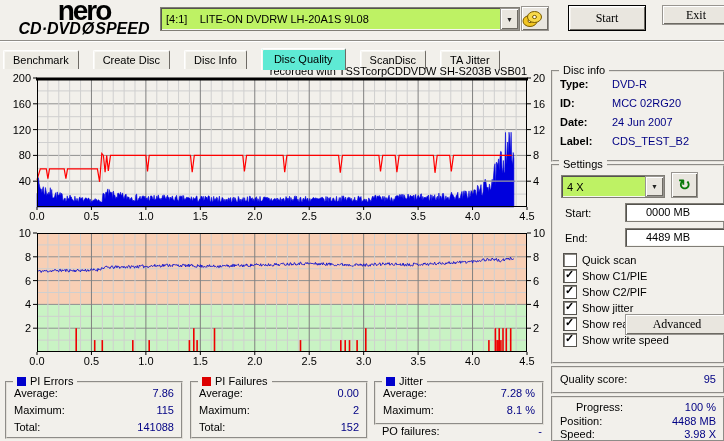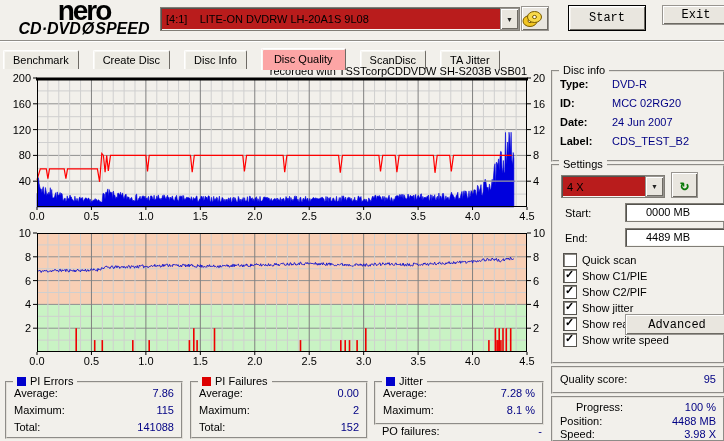--- a/index.html
+++ b/index.html
@@ -4,33 +4,33 @@
 <style>
   html,body{margin:0;padding:0;}
   body{width:724px;height:441px;background:#f2f0eb;font-family:"Liberation Sans",sans-serif;font-size:11px;color:#000;overflow:hidden;}
   #app{position:relative;width:724px;height:441px;}
   .navy{color:#000084;}
   
   .logo{position:absolute;left:14px;top:-3px;width:140px;text-align:center;}
   .logo-nero{font-size:28px;font-weight:bold;letter-spacing:-2px;line-height:27px;}
   .logo-sub{font-size:16px;font-weight:bold;font-style:italic;letter-spacing:0;line-height:13px;margin-top:-2px;white-space:nowrap;}
   .logo-sub .disc{padding:0 1px;}
-  .combo{position:absolute;background:#b91c1c;border:1px solid #807d76;box-shadow:inset 1px 1px 0 #55534e,inset -1px -1px 0 #f6f5f1;display:flex;align-items:center;gap:8px;}
+  .combo{position:absolute;background:#bef264;border:1px solid #807d76;box-shadow:inset 1px 1px 0 #55534e,inset -1px -1px 0 #f6f5f1;display:flex;align-items:center;gap:8px;}
   .combo-text{flex:1;padding:0 5px;white-space:pre;overflow:hidden;}
   .combo-btn{width:17px;align-self:stretch;background:#e9e6df;border:1px solid #989590;box-shadow:inset 1px 1px 0 #fff,inset -1px -1px 0 #6d6a63;display:flex;align-items:center;justify-content:center;font-size:7px;color:#222;}
   #drive-combo{left:160px;top:7px;width:358px;height:22px;}
-  .btn{position:absolute;background:#e9e6df;border:1px solid #989590;box-shadow:inset 1px 1px 0 #fff,inset -1px -1px 0 #6d6a63;font-family:Liberation Mono, monospace;font-size:12px;color:#000;padding:0;}
+  .btn{position:absolute;background:#e9e6df;border:1px solid #989590;box-shadow:inset 1px 1px 0 #fff,inset -1px -1px 0 #6d6a63;font-family:Liberation Serif, serif;font-size:12px;color:#000;padding:0;}
   #start-btn{left:568px;top:5px;width:78px;height:26px;border:1px solid #000;box-shadow:inset 1px 1px 0 #fff,inset -1px -1px 0 #6d6a63,inset 2px 2px 0 #f4f2ee;}
   #exit-btn{left:662px;top:5px;width:68px;height:20px;}
   #disc-btn{left:521px;top:6px;width:28px;height:25px;display:flex;align-items:center;justify-content:center;}
   .hsep{position:absolute;left:0;top:40px;width:724px;height:0;border-top:1px solid #8f8d88;border-bottom:1px solid #fff;}
   
   .tabs{position:absolute;left:3px;top:46px;height:23px;display:flex;align-items:flex-end;gap:12px;}
   .tab{position:relative;top:0;background:#eceae3;border:1px solid #6e6b65;border-bottom:none;border-top-color:#fff;border-left-color:#fff;border-radius:2px 2px 0 0;padding:3px 9px 3px;margin-right:2px;box-shadow:inset 1px 1px 0 #f8f7f3;}
-  .tab.active{background:#fca5a5;padding:4px 12px 5px;z-index:2;margin-bottom:-1px;}
+  .tab.active{background:#5eead4;padding:4px 12px 5px;z-index:2;margin-bottom:-1px;}
   
   svg{position:absolute;left:0;}
   svg text{font-family:"Liberation Sans",sans-serif;font-size:11px;fill:#000;}
   #chart1{top:66px;}
   #chart2{top:226px;}
   
   .gbox{position:absolute;border:2px groove #e2dfd8;}
   .legend{position:absolute;top:-8px;left:6px;background:#f2f0eb;padding:0 4px;display:flex;align-items:center;gap:4px;line-height:13px;}
   .sq{width:9px;height:9px;display:inline-block;}
   .rowline{display:flex;justify-content:space-between;padding:0 7px;line-height:13px;margin-top:4px;}

